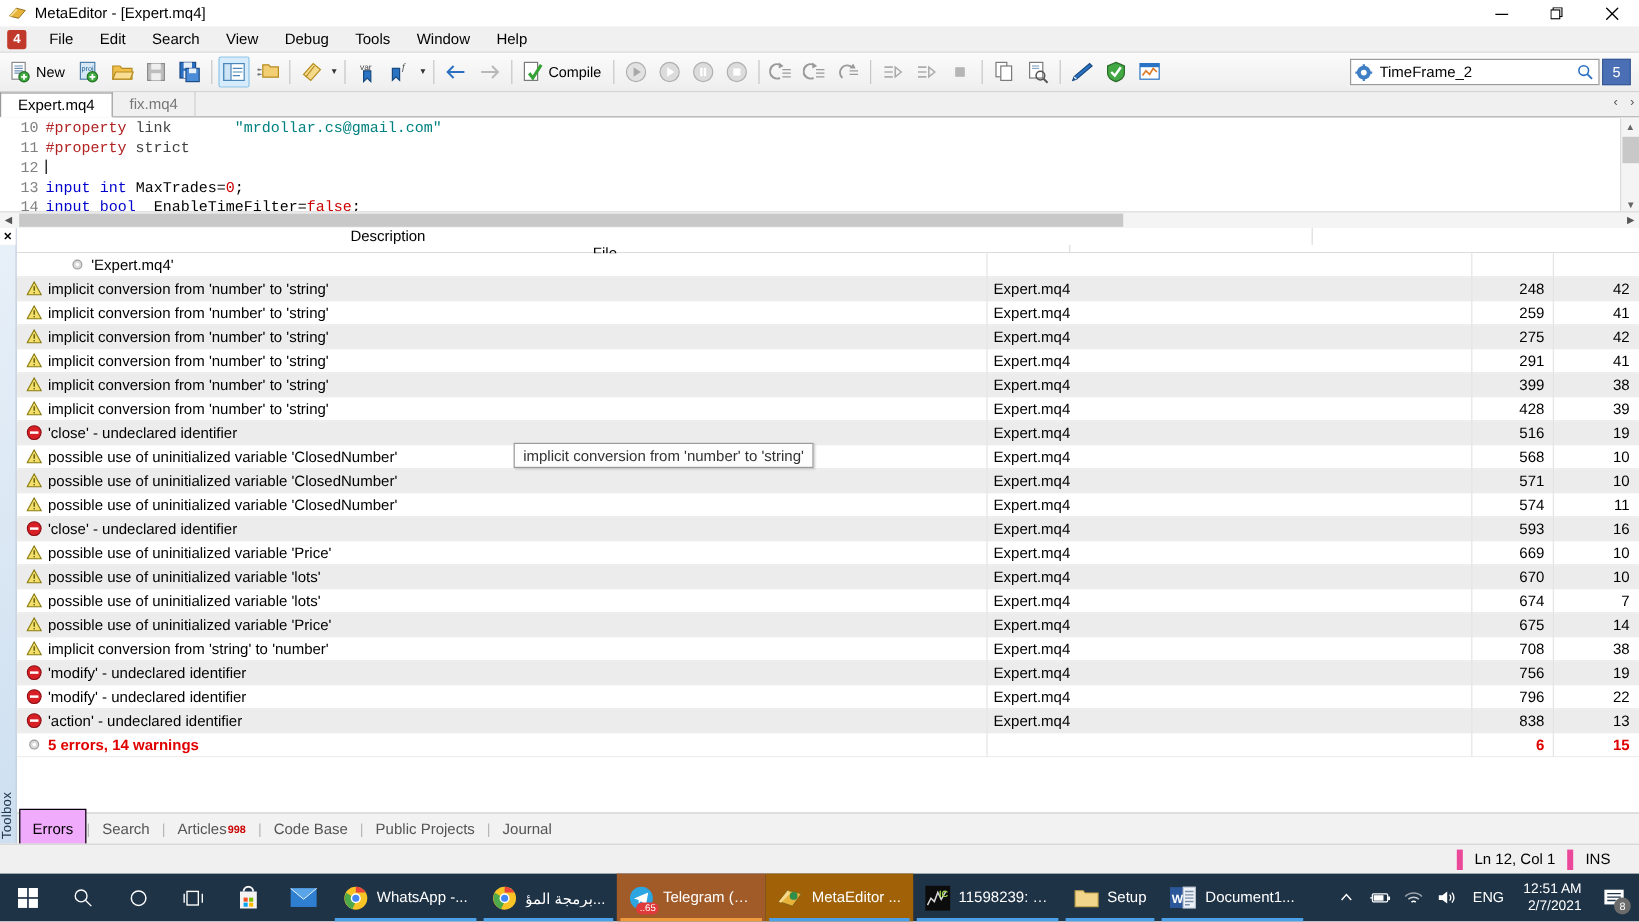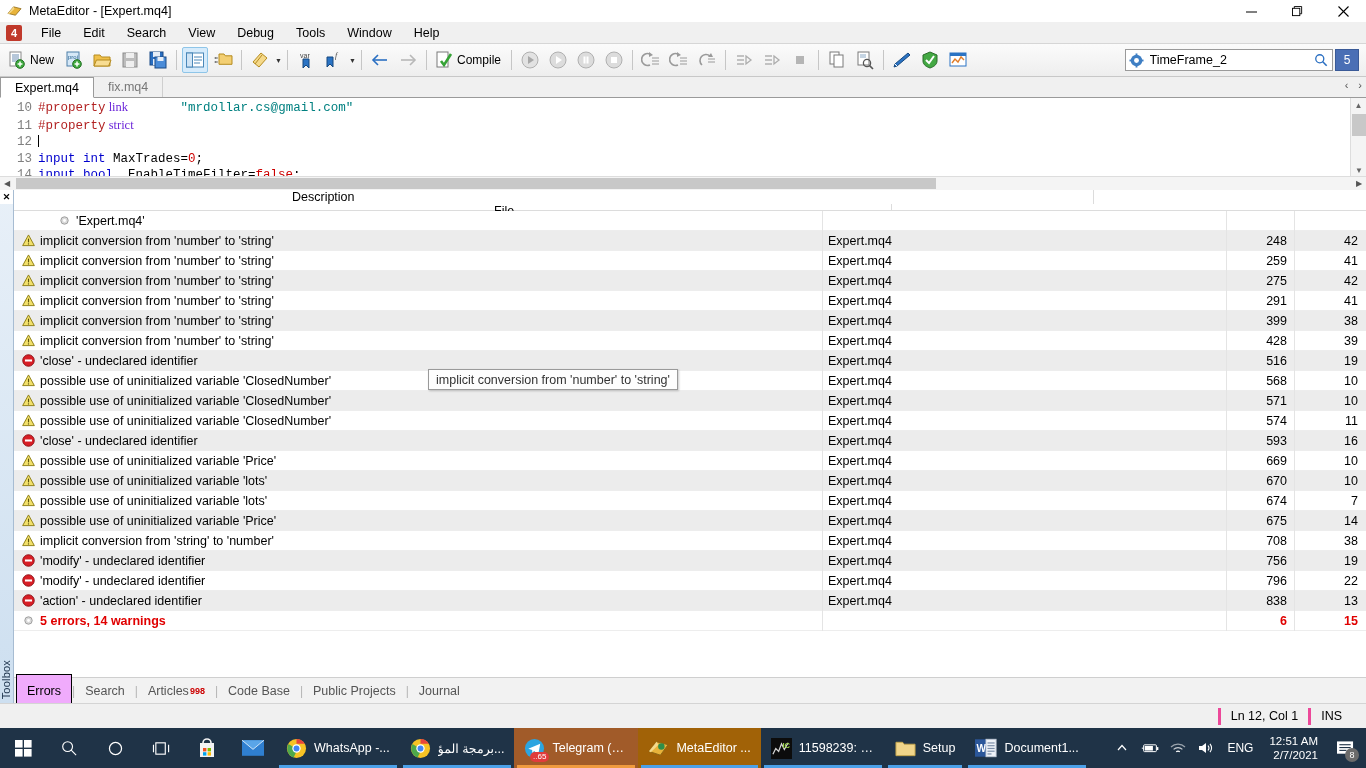--- a/index.html
+++ b/index.html
@@ -71,21 +71,21 @@
   .doctab-nav { position:absolute; right: 4px; top: 2px; display:flex; gap: 10px; font-size: 11px; color:#555; }
 
   
   .editor {
     position: absolute; left: 0; top: 98px; width: 1366px; height: 80px;
     background: #fff; border-bottom: 1px solid #d0d0d0; overflow: hidden;
   }
   .code { font-family: "Liberation Mono", monospace; font-size: 12.5px; line-height: 16.6px;
           padding-top: 1px; white-space: pre; }
   .code .ln { display:inline-block; width: 32px; text-align: right; color:#808080; margin-right: 6px; }
-  .k-prop { color: #6d28d9; font-family: Liberation Serif, serif; }
+  .k-prop { color: #404040; }
   .k-dir  { color: #b22222; }
   .k-str  { color: #008080; }
   .k-kw   { color: #0000cd; }
   .k-type { color: #0000cd; }
   .k-num  { color: #cc0000; }
   .k-id   { color: #000000; }
   .k-op   { color: #000000; }
   .caret-bar { display:inline-block; width:1px; height:12px; background:#000; vertical-align:-2px; }
 
   .ed-vscroll { position:absolute; right:0; top:98px; width:16px; height:80px;
@@ -153,21 +153,21 @@
                 background:#f2f2f2; border-top:1px solid #cfcfcf; display:flex; align-items:center; }
   .btab { font-size:12.5px; color:#555; padding: 0 10px; height:20px; display:flex; align-items:center; }
   .btab.active { color:#000; background:#f0abfc; border:1px solid #000; height:34px; margin-left:2px; font-weight:normal;}
   .btab-sep { color:#b5b5b5; font-size:12px; }
   .btab .sup { font-size:9px; color:#cc0000; font-weight:bold; vertical-align:-3px; margin-left:1px; }
 
   
   .statusbar { position:absolute; left:0; top:703px; width:1366px; height:25px;
                background:#f0f0f0; border-top:1px solid #d4d4d4; display:flex;
                align-items:center; justify-content:flex-end; font-size:12.5px; color:#000; }
-  .sb-cell { border-left:3px solid #ec4899; padding: 0 10px; height:17px; display:flex; align-items:center; }
+  .sb-cell { border-left:5px solid #ec4899; padding: 0 10px; height:17px; display:flex; align-items:center; }
 
   
   .taskbar { position:absolute; left:0; top:728px; width:1366px; height:40px;
              background:#1f3347; display:flex; align-items:center; }
   .tb-sysicon { width:46px; height:40px; display:flex; align-items:center; justify-content:center; }
   .tb-app { height:40px; display:flex; align-items:center; gap:7px; padding: 0 10px;
             color:#fff; font-size:12.5px; position:relative; max-width:124px; }
   .tb-app .nm { overflow:hidden; white-space:nowrap; text-overflow:ellipsis; }
   .tb-app .underline { position:absolute; left:3px; right:3px; bottom:0; height:3px; background:#4ba0e8; }
   .tb-app.act { background:#a16207; }

